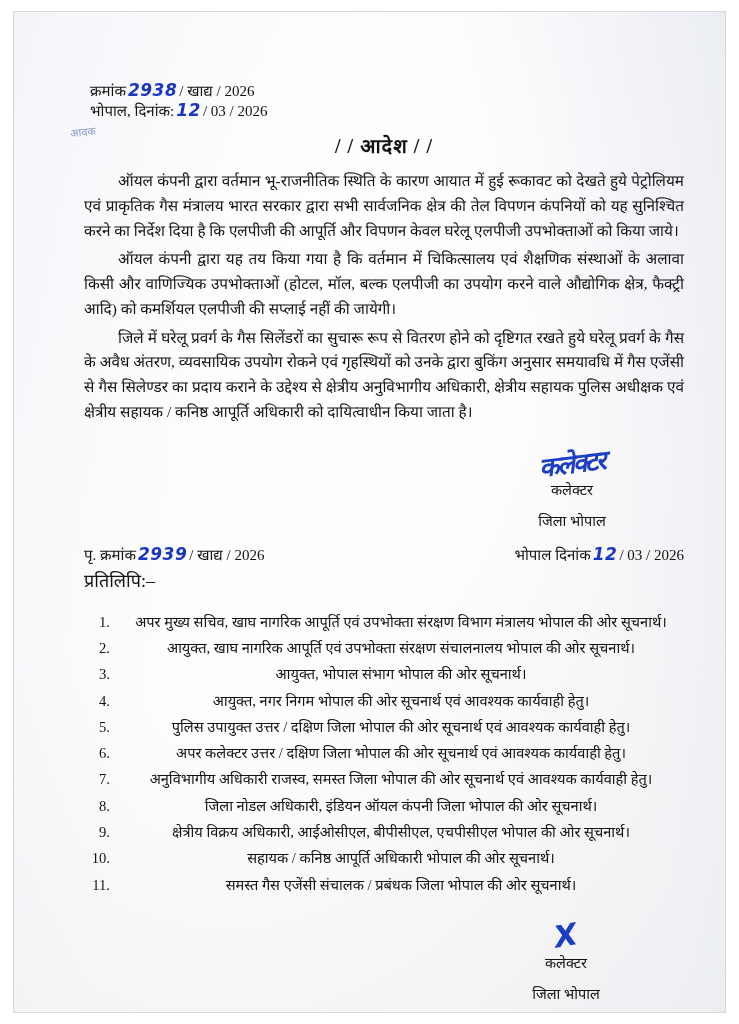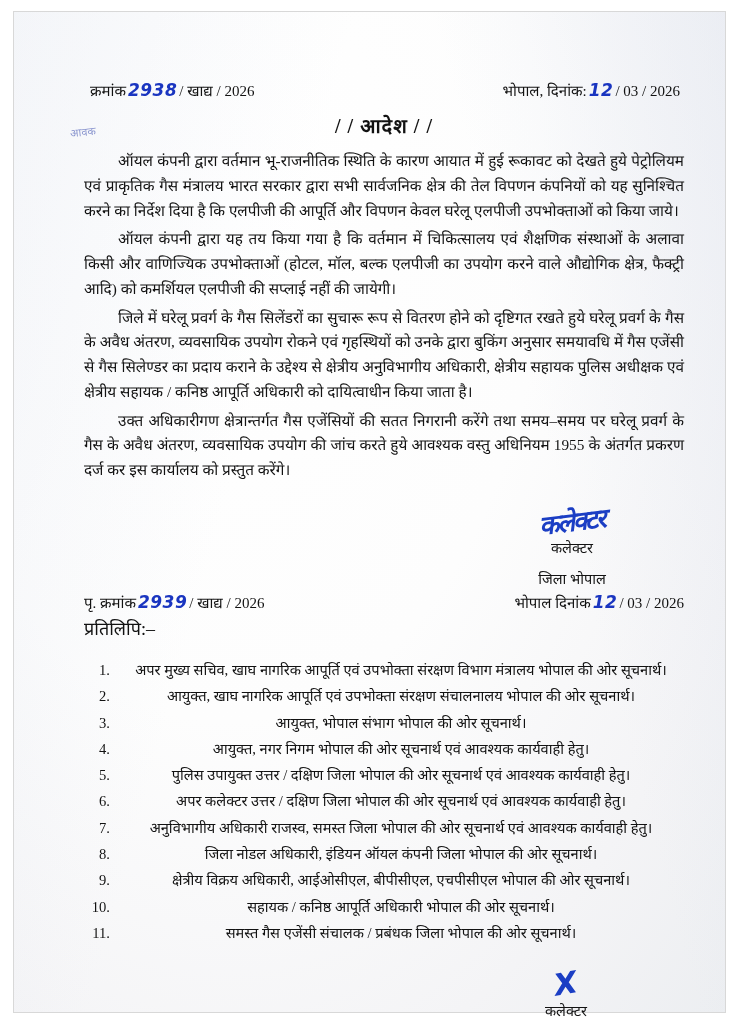--- a/index.html
+++ b/index.html
@@ -51,20 +51,21 @@
     font-weight: bold;
     letter-spacing: 0.2px;
     margin: 0 0 10px 0;
   }
   .meta-row {
     display: flex;
     justify-content: space-between;
     align-items: baseline;
     font-size: 15px;
     margin: 10px 4px 12px 6px;
+    flex-direction: column;
   }
   .meta-left, .meta-right {
     white-space: nowrap;
   }
   .hand {
     font-family: "DejaVu Sans", sans-serif;
     color: #1a35c0;
     font-style: italic;
     font-weight: bold;
     font-size: 17px;
@@ -124,21 +125,21 @@
   }
   .sig-sub {
     font-size: 14.5px;
     margin-top: 11px;
   }
   .copy-row {
     display: flex;
     justify-content: space-between;
     align-items: baseline;
     font-size: 15px;
-    margin-top: 13px;
+    margin-top: 23px;
   }
   .copy-to {
     font-size: 18px;
     margin: 4px 0 20px 0;
   }
   ol.list {
     list-style: none;
     margin: 0;
     padding: 0;
     font-size: 14.6px;
@@ -199,21 +200,20 @@
         <div class="meta-right">
           <span>भोपाल, दिनांक:</span><span class="hand">12</span><span>/ 03 / 2026</span>
         </div>
       </div>
 
       <div class="order-head">/ / आदेश / /</div>
 
       <p class="body">ऑयल कंपनी द्वारा वर्तमान भू-राजनीतिक स्थिति के कारण आयात में हुई रूकावट को देखते हुये पेट्रोलियम एवं प्राकृतिक गैस मंत्रालय भारत सरकार द्वारा सभी सार्वजनिक क्षेत्र की तेल विपणन कंपनियों को यह सुनिश्चित करने का निर्देश दिया है कि एलपीजी की आपूर्ति और विपणन केवल घरेलू एलपीजी उपभोक्ताओं को किया जाये।</p>
       <p class="body">ऑयल कंपनी द्वारा यह तय किया गया है कि वर्तमान में चिकित्सालय एवं शैक्षणिक संस्थाओं के अलावा किसी और वाणिज्यिक उपभोक्ताओं (होटल, मॉल, बल्क एलपीजी का उपयोग करने वाले औद्योगिक क्षेत्र, फैक्ट्री आदि) को कमर्शियल एलपीजी की सप्लाई नहीं की जायेगी।</p>
       <p class="body">जिले में घरेलू प्रवर्ग के गैस सिलेंडरों का सुचारू रूप से वितरण होने को दृष्टिगत रखते हुये घरेलू प्रवर्ग के गैस के अवैध अंतरण, व्यवसायिक उपयोग रोकने एवं गृहस्थियों को उनके द्वारा बुकिंग अनुसार समयावधि में गैस एजेंसी से गैस सिलेण्डर का प्रदाय कराने के उद्देश्य से क्षेत्रीय अनुविभागीय अधिकारी, क्षेत्रीय सहायक पुलिस अधीक्षक एवं क्षेत्रीय सहायक / कनिष्ठ आपूर्ति अधिकारी को दायित्वाधीन किया जाता है।</p>
-      <p class="body">उक्त अधिकारीगण क्षेत्रान्तर्गत गैस एजेंसियों की सतत निगरानी करेंगे तथा समय–समय पर घरेलू प्रवर्ग के गैस के अवैध अंतरण, व्यवसायिक उपयोग की जांच करते हुये आवश्यक वस्तु अधिनियम 1955 के अंतर्गत प्रकरण दर्ज कर इस कार्यालय को प्रस्तुत करेंगे।</p>
 
       <div class="sig-block">
         <div class="sig-right">
           <div class="sig-scribble">कलेक्टर</div>
           <div class="sig-label">कलेक्टर</div>
           <div class="sig-sub">जिला भोपाल</div>
         </div>
       </div>
 
       <div class="copy-row">

